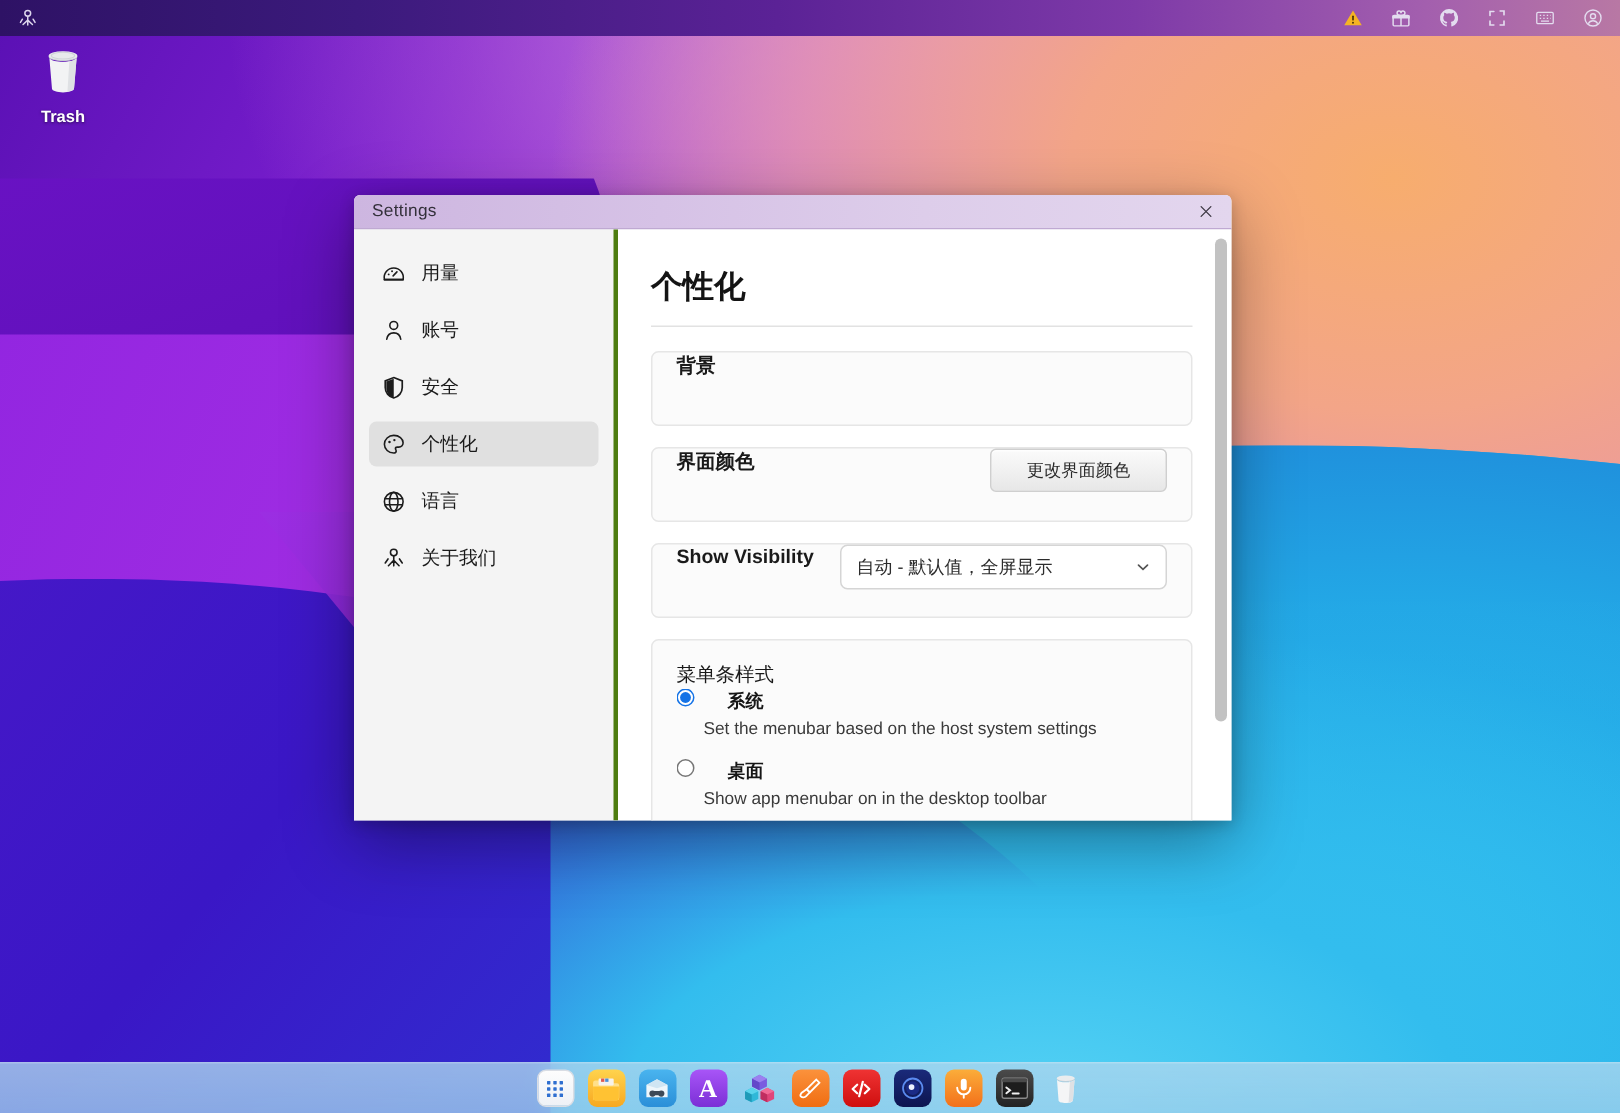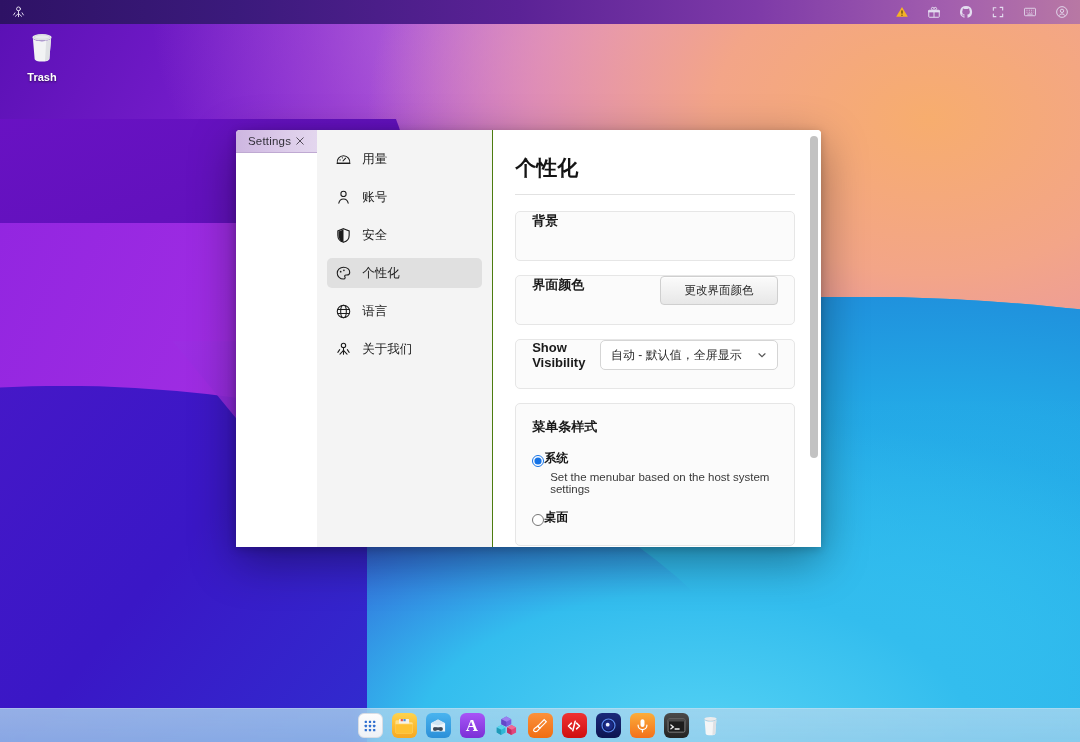--- a/index.html
+++ b/index.html
@@ -128,21 +128,21 @@
   #settings-window {
     position: absolute;
     left: 236px; top: 130px;
     width: 585px; height: 417px;
     border-radius: 4px 4px 0 0;
     box-shadow: 0 14px 46px rgba(0,0,0,.38), 0 2px 10px rgba(0,0,0,.2);
     overflow: hidden;
     background: #ffffff;
     z-index: 20;
     display: flex;
-    flex-direction: row;
+    flex-direction: column;
   }
   #titlebar {
     height: 23px;
     background: linear-gradient(92deg, #cdb6e0 0%, #d6c2e6 35%, #ddcdea 65%, #e3d6ee 100%);
     border-bottom: 1px solid #bfa9d2;
     display: flex;
     align-items: center;
     justify-content: space-between;
     padding: 0 8px 0 12px;
     flex: none;
@@ -159,21 +159,21 @@
     cursor: default;
   }
 
   #win-body { flex: 1; display: flex; min-height: 0; }
 
   
   #sidebar {
     width: 176px;
     flex: none;
     background: #f4f4f4;
-    border-right: 1px solid #4d7c0f;
+    border-right: 3px solid #4d7c0f;
     padding: 14px 10px 0 10px;
   }
   .nav-item {
     display: flex;
     align-items: center;
     gap: 10px;
     height: 30px;
     padding: 0 8px;
     border-radius: 5px;
     margin-bottom: 8px;
@@ -225,42 +225,42 @@
     cursor: default;
     font-family: inherit;
     box-shadow: 0 1px 0 rgba(255,255,255,.7) inset;
   }
   .btn.wide { min-width: 118px; }
 
   .select-wrap { position: relative; }
   select.combo {
     appearance: none;
     -webkit-appearance: none;
-    width: 178px;
+    width: 218px;
     background: #ffffff;
     border: 1px solid #d5d5d5;
     border-radius: 5px;
     font-size: 12px;
     color: #2c2c2c;
     padding: 7px 28px 7px 10px;
     font-family: inherit;
     cursor: default;
   }
   .chev {
     position: absolute;
     right: 10px; top: 50%;
     transform: translateY(-50%);
     pointer-events: none;
     color: #555;
     display: flex;
   }
 
   .card.block { padding: 14px 16px 16px 16px; }
-  .block-title { font-size: 13px; font-weight: bold; color: #1a1a1a; margin-bottom: 14px; }
-  .radio-row { display: flex; align-items: flex-end; gap: 0; margin-bottom: 3px; }
+  .block-title { font-size: 13px; font-weight: normal; color: #1a1a1a; }
+  .radio-row { display: flex; align-items: flex-start; gap: 22px; margin-bottom: 3px; }
   .radio-row input[type=radio] { margin: 0; width: 12px; height: 12px; accent-color: #1573e6; }
   .radio-label { font-size: 12px; font-weight: bold; color: #161616; }
   .radio-desc { font-size: 11.5px; color: #3a3a3a; margin: 4px 0 14px 18px; }
 
   
   #vscroll {
     position: absolute;
     right: 3px; top: 6px;
     width: 8px; height: 405px;
     z-index: 5;
@@ -507,20 +507,21 @@
             <div class="radio-row">
               <input type="radio" name="menubar-style" checked="" style="">
               <span class="radio-label">系统</span>
             </div>
             <div class="radio-desc">Set the menubar based on the host system settings</div>
 
             <div class="radio-row">
               <input type="radio" name="menubar-style" style="">
               <span class="radio-label">桌面</span>
             </div>
+            <div class="radio-desc">Show app menubar on in the desktop toolbar</div>
           </div>
 
         </div>
 
         <div id="vscroll">
           <div class="thumb"></div>
         </div>
       </div>
 
     </div>

